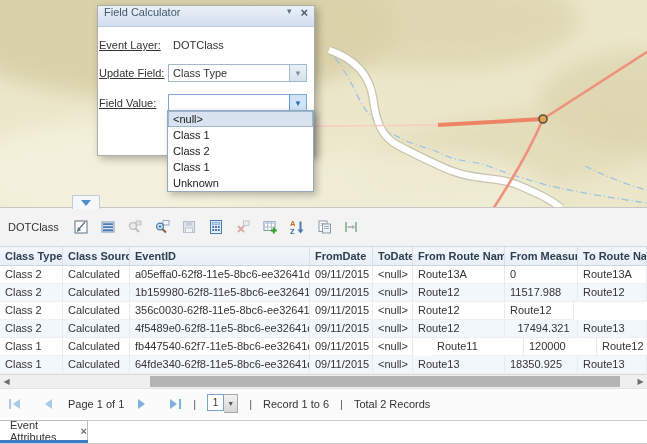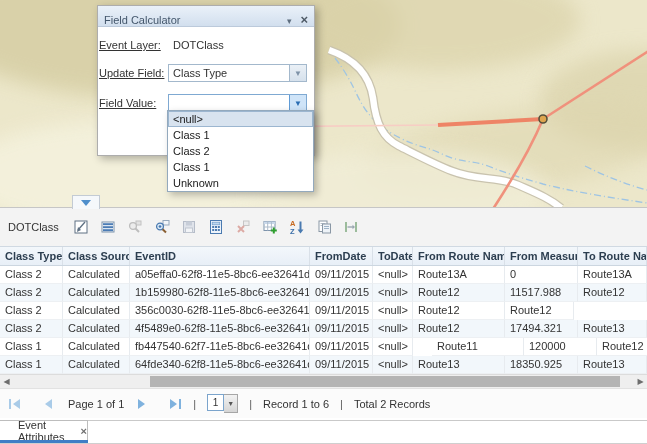--- a/index.html
+++ b/index.html
@@ -16,21 +16,21 @@
   .b5{left:-40px;top:120px;width:340px;height:110px;background:#f4f1dd;opacity:.9;}
   .b6{left:250px;top:150px;width:300px;height:90px;background:#f1eed8;opacity:.8;}
   .mapsvg{position:absolute;left:0;top:0;}
   .collapse-tab{position:absolute;left:72px;top:195px;width:26px;height:13px;background:#f5f8fb;
     border:1px solid #c3cbd4;border-bottom:none;display:flex;align-items:center;justify-content:center;z-index:6;}
   .collapse-tab .tri{width:0;height:0;border-left:5px solid transparent;border-right:5px solid transparent;border-top:6px solid #4e8ecb;}
   
   .dialog{position:absolute;left:97px;top:5px;width:218px;height:151px;background:#fff;
     border:1px solid #adadad;box-shadow:3px 3px 8px rgba(0,0,0,.28);z-index:20;box-sizing:border-box;}
   .dlg-title{height:20px;background:linear-gradient(#eaf1f9,#d2dfee);border-bottom:1px solid #bccadb;
-    display:flex;align-items:flex-end;padding:0 6px;color:#43566b;}
+    display:flex;align-items:flex-start;padding:0 6px;color:#43566b;}
   .dlg-title .t{flex:1;}
   .dlg-caret{color:#5e6e7f;font-size:9px;margin-right:9px;cursor:default;}
   .dlg-close{color:#4e5a66;font-size:13px;font-weight:bold;line-height:13px;cursor:default;}
   .dlg-label{position:absolute;left:1px;color:#333;text-decoration:underline;}
   .dlg-value{position:absolute;left:75px;color:#333;}
   .combo{position:absolute;left:70px;width:139px;height:18px;border:1px solid #a3b8cc;background:#fff;
     display:flex;align-items:stretch;box-sizing:border-box;}
   .combo .val{flex:1;line-height:16px;padding-left:4px;overflow:hidden;white-space:nowrap;}
   .combo .btn{width:16px;display:flex;align-items:center;justify-content:center;
     background:linear-gradient(#eaf0f6,#d6e1ec);border-left:1px solid #a3b8cc;color:#7f93a8;font-size:8px;}
@@ -67,21 +67,21 @@
   .pgbtn{display:flex;align-items:center;justify-content:center;width:14px;height:14px;}
   .sep{color:#5d5d5d;}
   .pg-select{display:flex;margin-right:11px;}
   .pg-select .v{width:15px;height:15px;line-height:15px;text-align:center;border:1px solid #7ba4cc;background:#fff;font-size:10px;}
   .pg-select .b{width:13px;height:17px;background:linear-gradient(#f2f2f2,#d5d5d5);border:1px solid #a6a6a6;border-left:none;
     display:flex;align-items:center;justify-content:center;color:#555;font-size:7px;}
   
   .tabbar{position:absolute;left:0;top:418px;width:647px;height:26px;background:#fff;}
   .tabbar .edge{position:absolute;left:88px;right:0;top:2px;border-top:1px solid #c9c9c9;}
   .tab{position:absolute;left:0;top:2px;width:88px;height:21px;background:#fff;border:1px solid #bdbdbd;border-left:none;
-    box-sizing:border-box;display:flex;align-items:center;padding-left:18px;}
+    box-sizing:border-box;display:flex;align-items:center;padding-left:10px;}
   .tab .x{margin-left:10px;color:#6e6e6e;font-weight:bold;font-size:11px;}
   .tab-underline{position:absolute;left:0;top:22px;width:88px;height:3px;background:#3f7ec6;}
   .tab-bottom{position:absolute;left:0;top:25px;width:647px;height:1px;background:#cfcfcf;}
 </style>
 </head>
 <body>
 
 <div class="screen">
 
   <div class="map">
@@ -279,21 +279,21 @@
           <div class="tcell" style="width: 92px;">Route12</div>
           <div class="tcell" style="width: 69px;">Route12</div>
         </div>
         <div class="trow">
           <div class="tcell" style="width: 63px;">Class 2</div>
           <div class="tcell" style="width: 67px;">Calculated</div>
           <div class="tcell" style="width: 180px;">4f5489e0-62f8-11e5-8bc6-ee32641d5ec9</div>
           <div class="tcell" style="width: 63px;">09/11/2015</div>
           <div class="tcell" style="width: 40px;">&lt;null&gt;</div>
           <div class="tcell" style="width: 92px;">Route12</div>
-          <div class="tcell" style="width: 73px;">17494.321</div>
+          <div class="tcell" style="width: 73px; text-align: center;">17494.321</div>
           <div class="tcell" style="width: 69px;">Route13</div>
         </div>
         <div class="trow">
           <div class="tcell" style="width: 63px;">Class 1</div>
           <div class="tcell" style="width: 67px;">Calculated</div>
           <div class="tcell" style="width: 180px;">fb447540-62f7-11e5-8bc6-ee32641d5ec9</div>
           <div class="tcell" style="width: 63px;">09/11/2015</div>
           <div class="tcell" style="width: 40px;">&lt;null&gt;</div>
           <div class="tcell" style="width: 92px; margin-left: 19px;">Route11</div>
           <div class="tcell" style="width: 73px;">120000</div>

